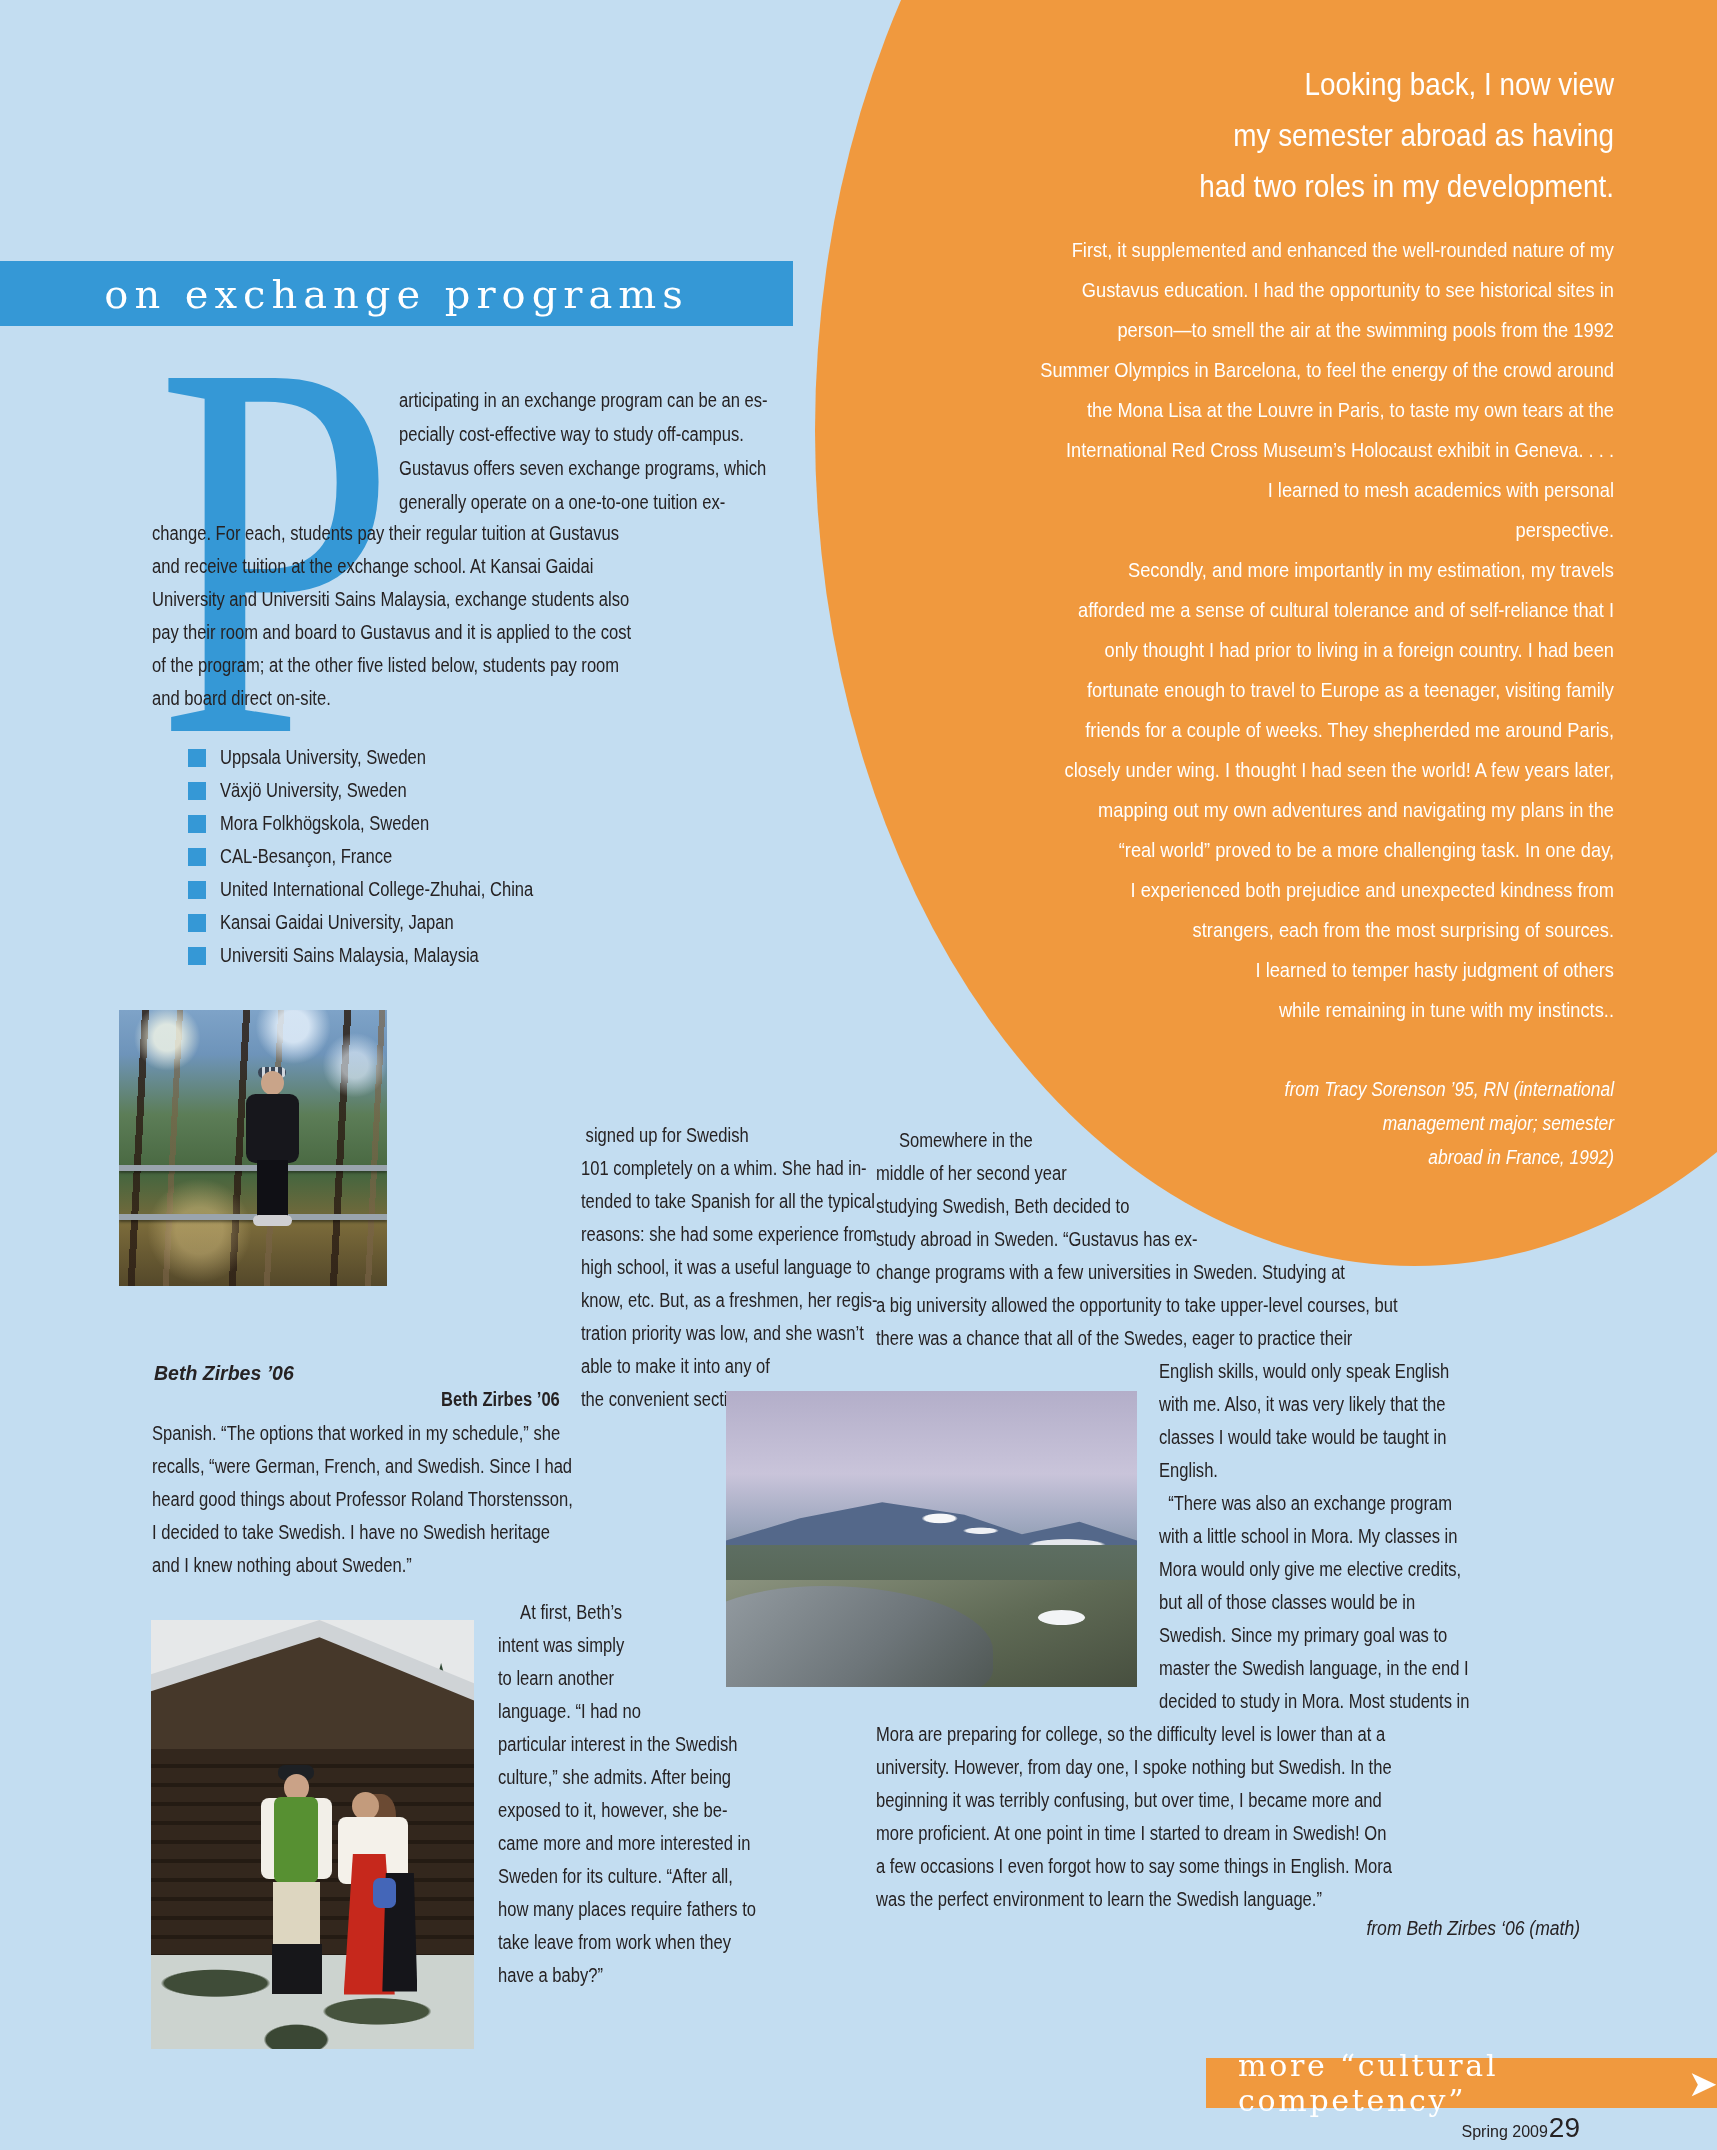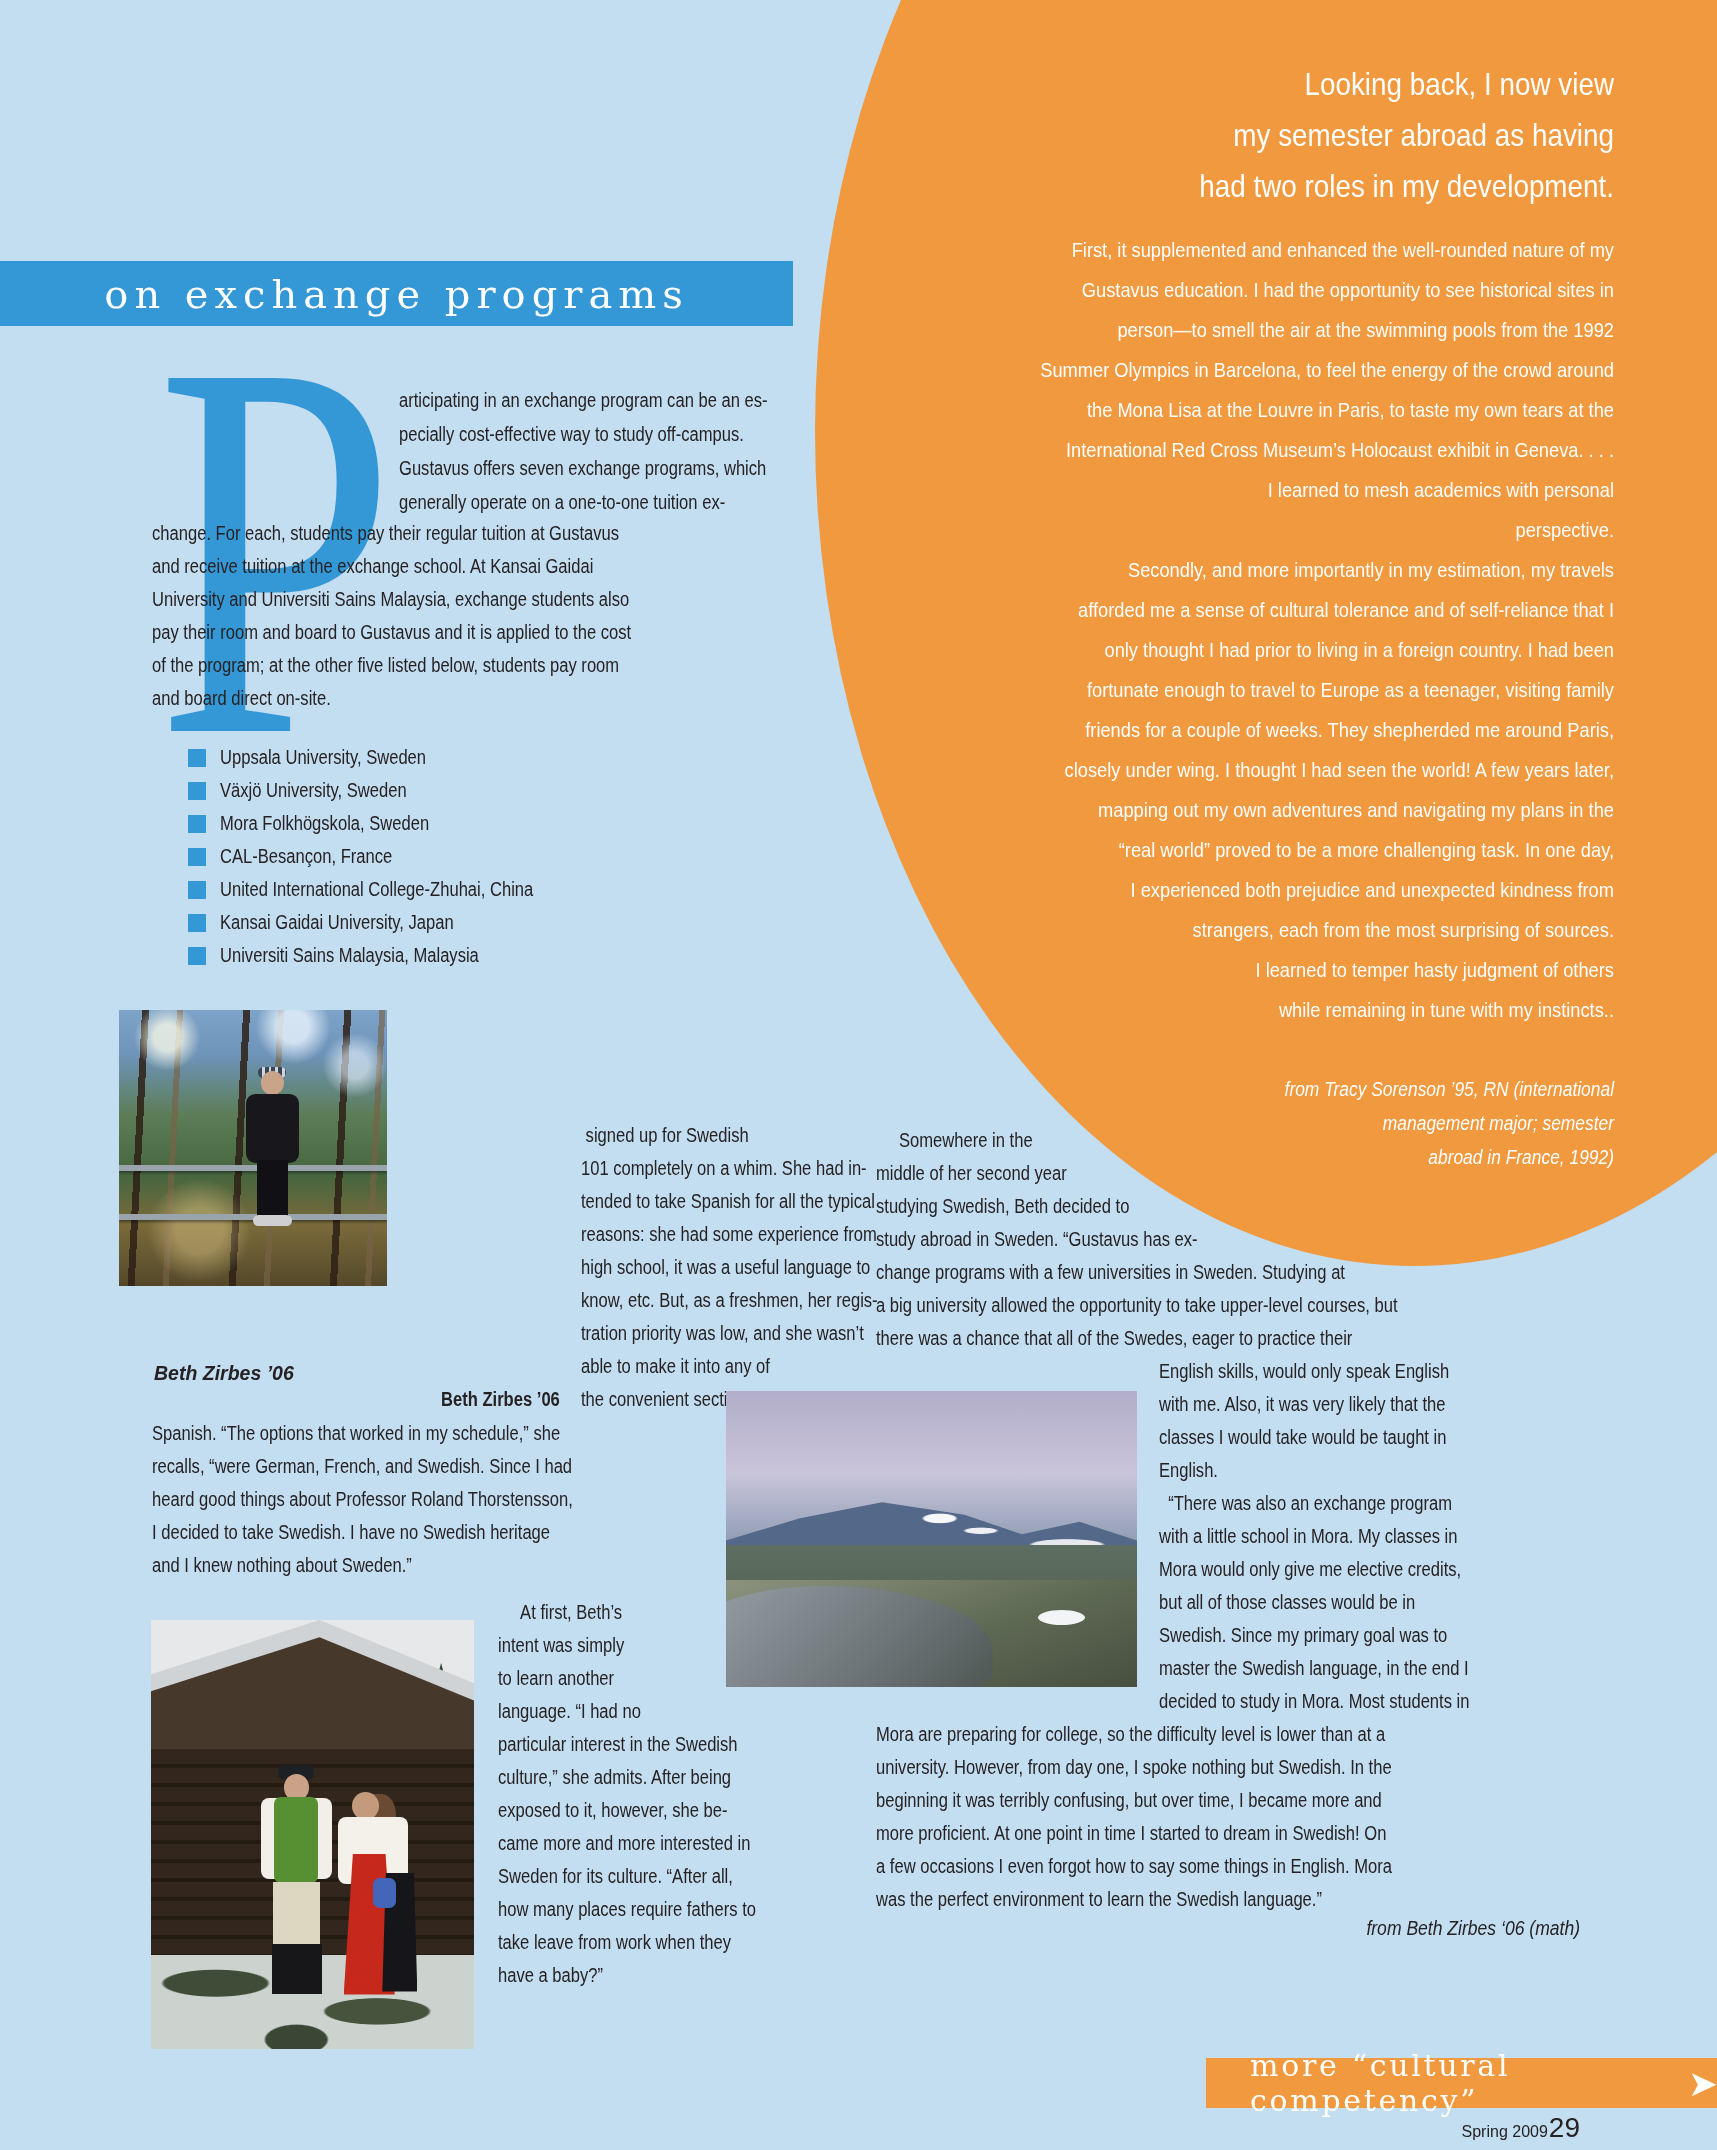--- a/index.html
+++ b/index.html
@@ -97,21 +97,21 @@
   .ph3-midland{position:absolute;left:0;top:52%;width:100%;height:22%;
        background:linear-gradient(180deg,#5d6e62 0%,#556351 100%);}
   .ph3-fg{position:absolute;left:0;top:64%;width:100%;height:36%;
        background:linear-gradient(160deg,#8b937f 0%,#5f6a55 55%,#474f3f 100%);}
   .ph3-rock{position:absolute;left:-10%;top:66%;width:75%;height:40%;border-radius:45% 55% 30% 20%;
        background:linear-gradient(135deg,#9aa2a8 0%,#6d7579 60%,#4c5450 100%);}
   .ph3-snowbit{position:absolute;left:76%;top:74%;width:47px;height:15px;border-radius:50%;background:#f2f4f6;}
   
   .footer-bar{position:absolute;left:1206px;top:2058px;width:512px;height:50px;background:#f0993e;
        display:flex;align-items:center;}
-  .footer-bar .uncial{font-size:30px;letter-spacing:2.7px;margin-left:44px;}
+  .footer-bar .uncial{font-size:30px;letter-spacing:2.7px;margin-left:32px;}
   .footer-arrow{color:#ffffff;font-size:36px;margin-left:19px;font-family:"DejaVu Sans",sans-serif;}
   .folio{position:absolute;left:1344px;top:2112px;width:236px;text-align:right;color:#262223;}
   .folio .season{font-size:16px;vertical-align:baseline;}
   .folio .pnum{font-size:28px;margin-left:1px;vertical-align:baseline;}
 </style>
 </head>
 <body>
 
 <div class="page">
 

